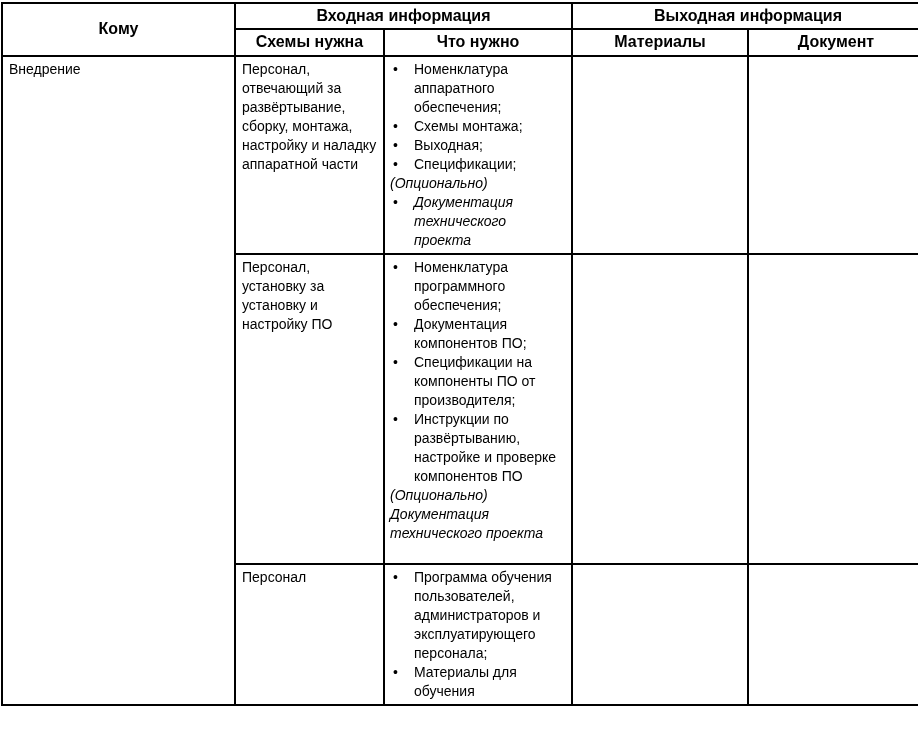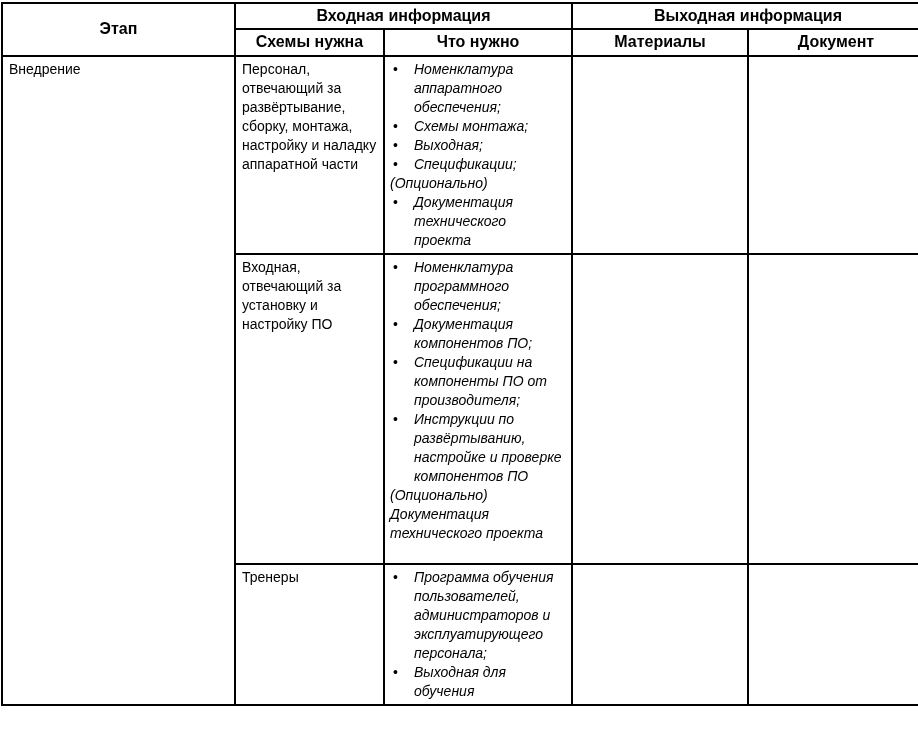--- a/index.html
+++ b/index.html
@@ -45,39 +45,39 @@
   tr.br2 { height: 310px; }
   tr.br3 { height: 137px; }
   td.what-cell { padding: 3px 6px 3px 5px; }
   .li { display: flex; align-items: flex-start; }
   .li .mk {
     flex: 0 0 21px;
     padding-left: 3px;
     font-size: 14px;
     line-height: 19px;
   }
-  .li .tx { flex: 1 1 auto; font-style: italic; }
-  .li.it .tx { }
+  .li .tx { flex: 1 1 auto; }
+  .li.it .tx { font-style: italic; }
   .li.noblt { padding-left: 0; }
 </style>
 </head>
 <body>
 
 <div class="page">
   <table class="stage-table">
     <colgroup>
       <col style="width:233px">
       <col style="width:149px">
       <col style="width:188px">
       <col style="width:176px">
       <col style="width:176px">
     </colgroup>
     <thead>
       <tr class="hr1">
-        <th rowspan="2">Этап</th>
+        <th rowspan="2">Кому</th>
         <th colspan="2">Входная информация</th>
         <th colspan="2">Выходная информация</th>
       </tr>
       <tr class="hr2">
         <th>Схемы нужна</th>
         <th>Что нужно</th>
         <th>Материалы</th>
         <th>Документ</th>
       </tr>
     </thead>
@@ -109,21 +109,21 @@
               <div class="li it">
                 <span class="mk">•</span>
                 <span class="tx">Документация технического проекта</span>
               </div>
             </div>
         </td>
         <td></td>
         <td></td>
       </tr>
       <tr class="br2">
-        <td>Входная, отвечающий за установку и настройку ПО</td>
+        <td>Персонал, установку за установку и настройку ПО</td>
         <td class="what-cell">
           <div class="list">
               <div class="li">
                 <span class="mk">•</span>
                 <span class="tx">Номенклатура программного обеспечения;</span>
               </div>
               <div class="li">
                 <span class="mk">•</span>
                 <span class="tx">Документация компонентов ПО;</span>
               </div>
@@ -140,30 +140,30 @@
               </div>
               <div class="li it noblt">
                 <span class="tx">Документация технического проекта</span>
               </div>
             </div>
         </td>
         <td></td>
         <td></td>
       </tr>
       <tr class="br3">
-        <td>Тренеры</td>
+        <td>Персонал</td>
         <td class="what-cell">
           <div class="list">
               <div class="li">
                 <span class="mk">•</span>
                 <span class="tx">Программа обучения пользователей, администраторов и эксплуатирующего персонала;</span>
               </div>
               <div class="li">
                 <span class="mk">•</span>
-                <span class="tx">Выходная для обучения</span>
+                <span class="tx">Материалы для обучения</span>
               </div>
             </div>
         </td>
         <td></td>
         <td></td>
       </tr>
     </tbody>
   </table>
 </div>
 

